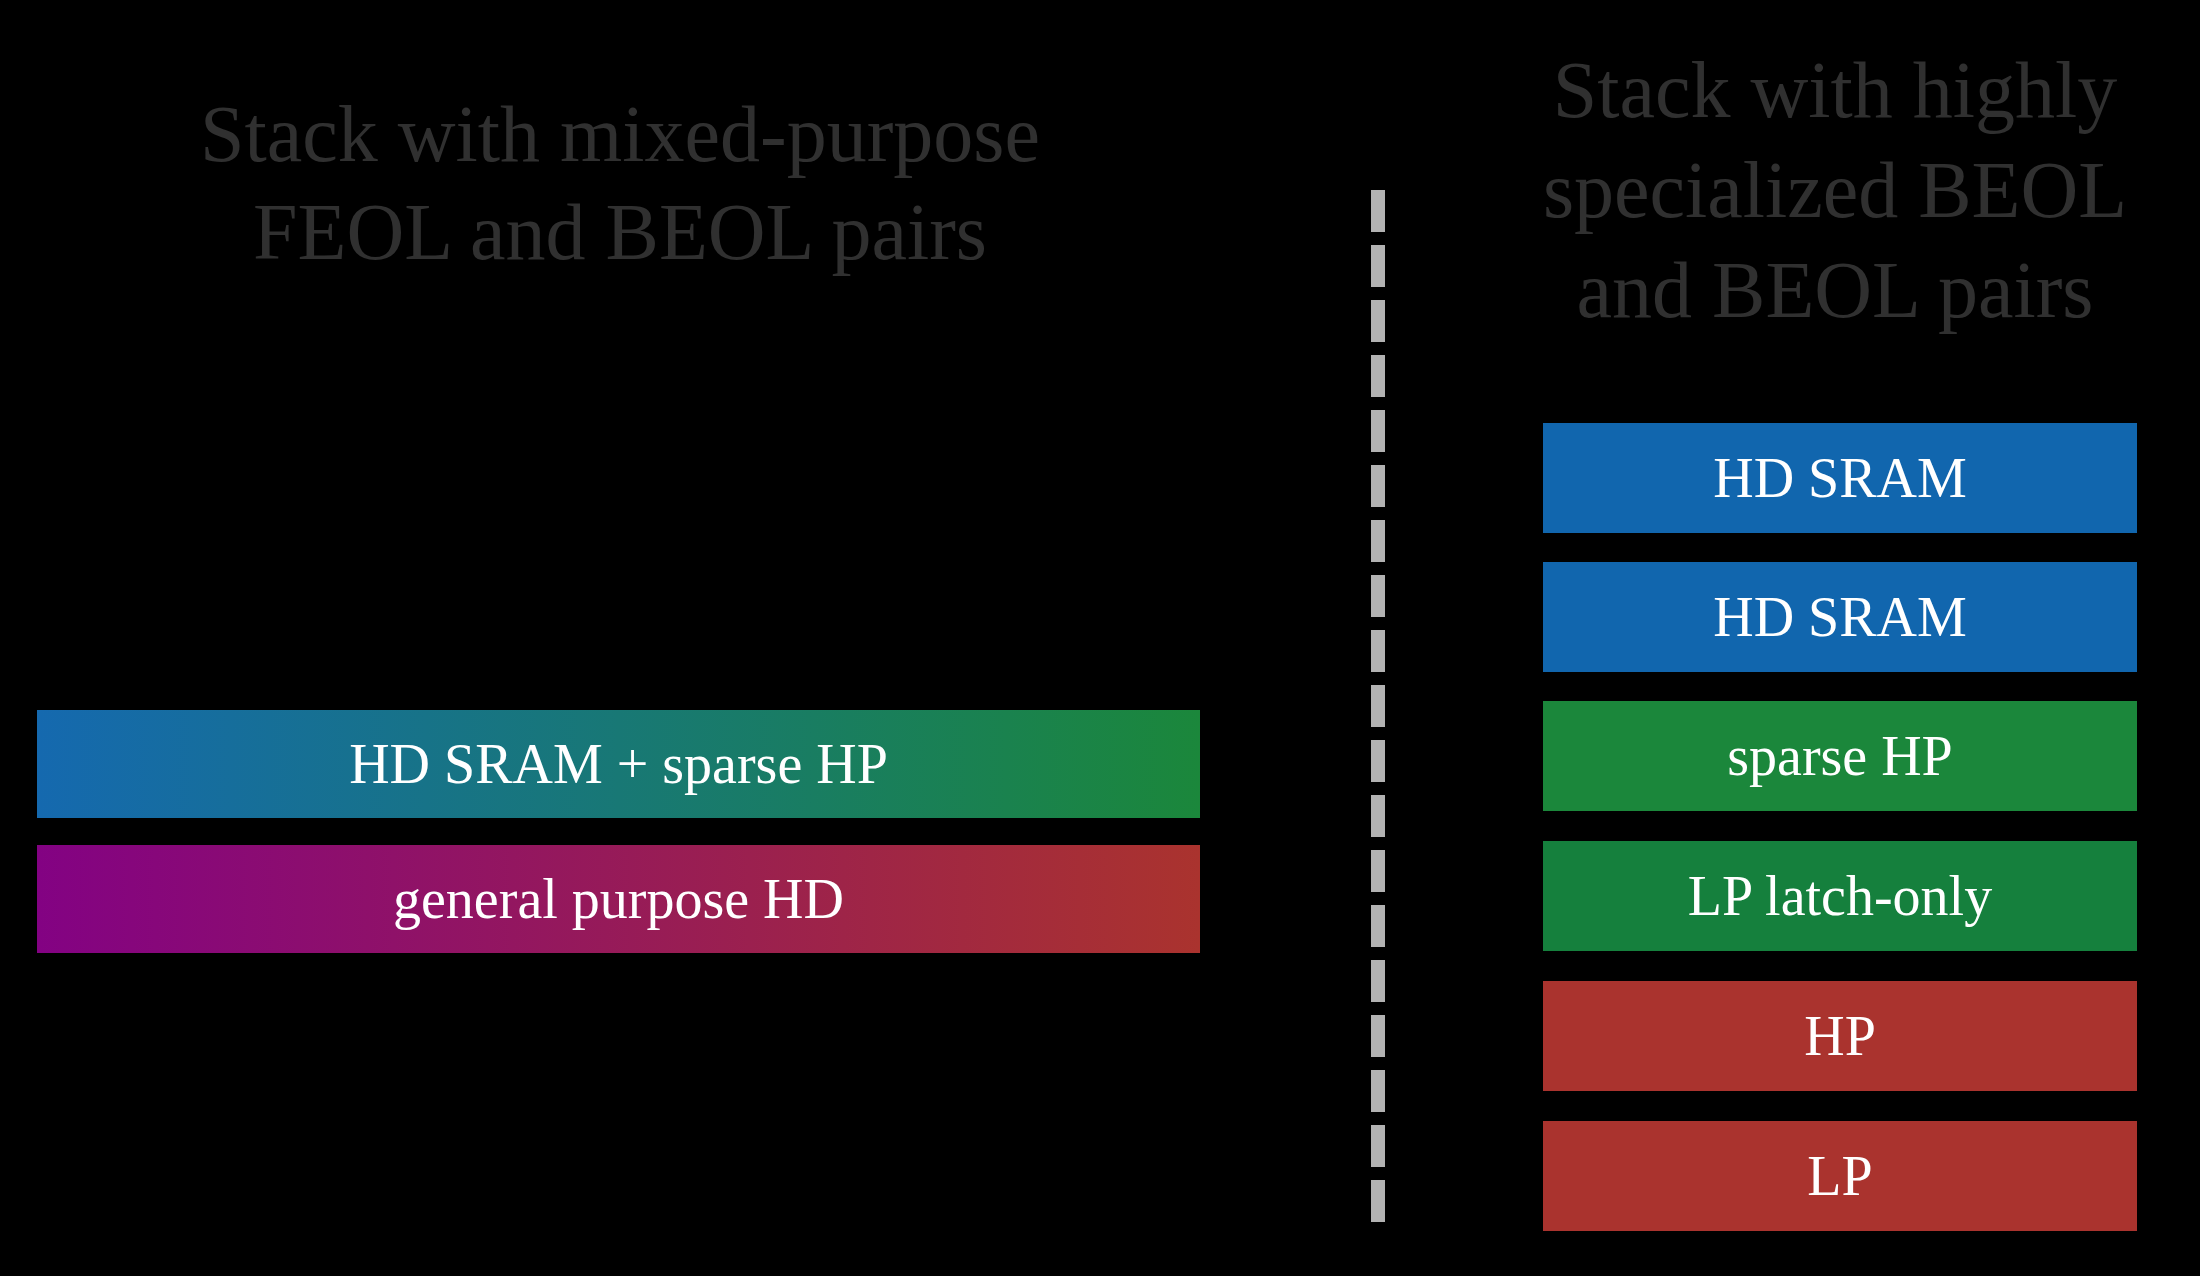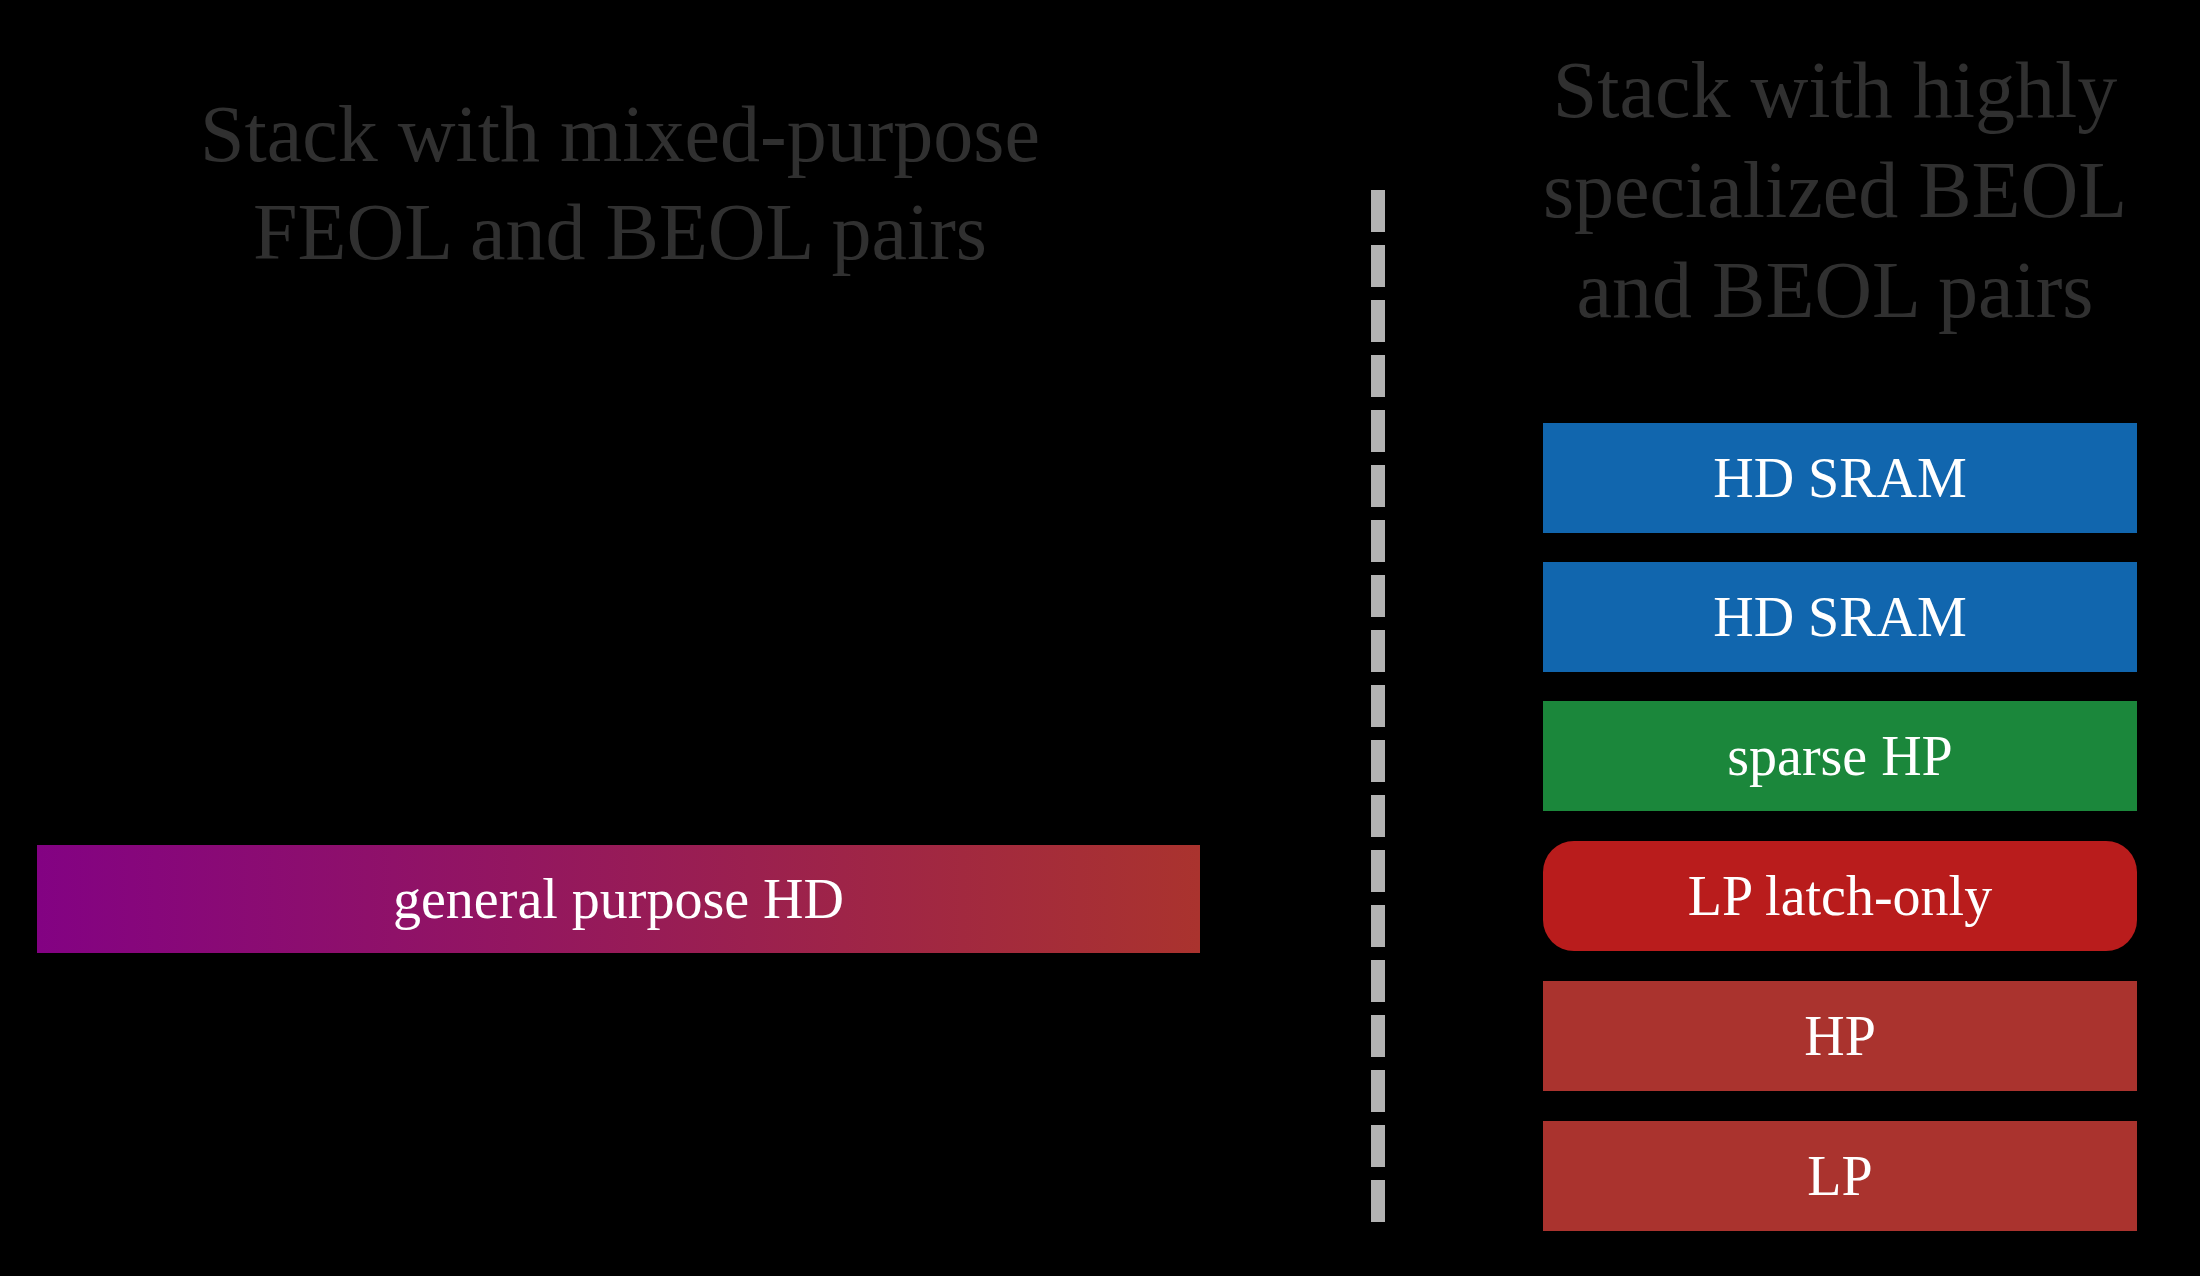--- a/index.html
+++ b/index.html
@@ -83,34 +83,37 @@
   </div>
 
   <div class="title right-title">
     <div>Stack with highly</div>
     <div>specialized BEOL</div>
     <div>and BEOL pairs</div>
   </div>
 
   <div class="divider"></div>
 
+  <div class="bar left-bar left-bar-0" style="background: linear-gradient(90deg, rgb(21, 105, 175) 0%, rgb(27, 135, 59) 100%);">
+    <span class="bar-label">HD SRAM + sparse HP</span>
+  </div>
   <div class="bar left-bar left-bar-1" style="background: linear-gradient(90deg, rgb(131, 2, 131) 0%, rgb(170, 51, 46) 100%);">
     <span class="bar-label">general purpose HD</span>
   </div>
 
   <div class="bar right-bar right-bar-0" style="background: rgb(17, 102, 174);">
     <span class="bar-label">HD SRAM</span>
   </div>
   <div class="bar right-bar right-bar-1" style="background: rgb(17, 102, 174);">
     <span class="bar-label">HD SRAM</span>
   </div>
   <div class="bar right-bar right-bar-2" style="background: rgb(27, 135, 59);">
     <span class="bar-label">sparse HP</span>
   </div>
-  <div class="bar right-bar right-bar-3" style="background: #b91c1c; border-radius: 31px;">
+  <div class="bar right-bar right-bar-3" style="background: #15803d;">
     <span class="bar-label">LP latch-only</span>
   </div>
   <div class="bar right-bar right-bar-4" style="background: rgb(170, 51, 46);">
     <span class="bar-label">HP</span>
   </div>
   <div class="bar right-bar right-bar-5" style="background: rgb(170, 51, 46);">
     <span class="bar-label">LP</span>
   </div>
 
 </div>

